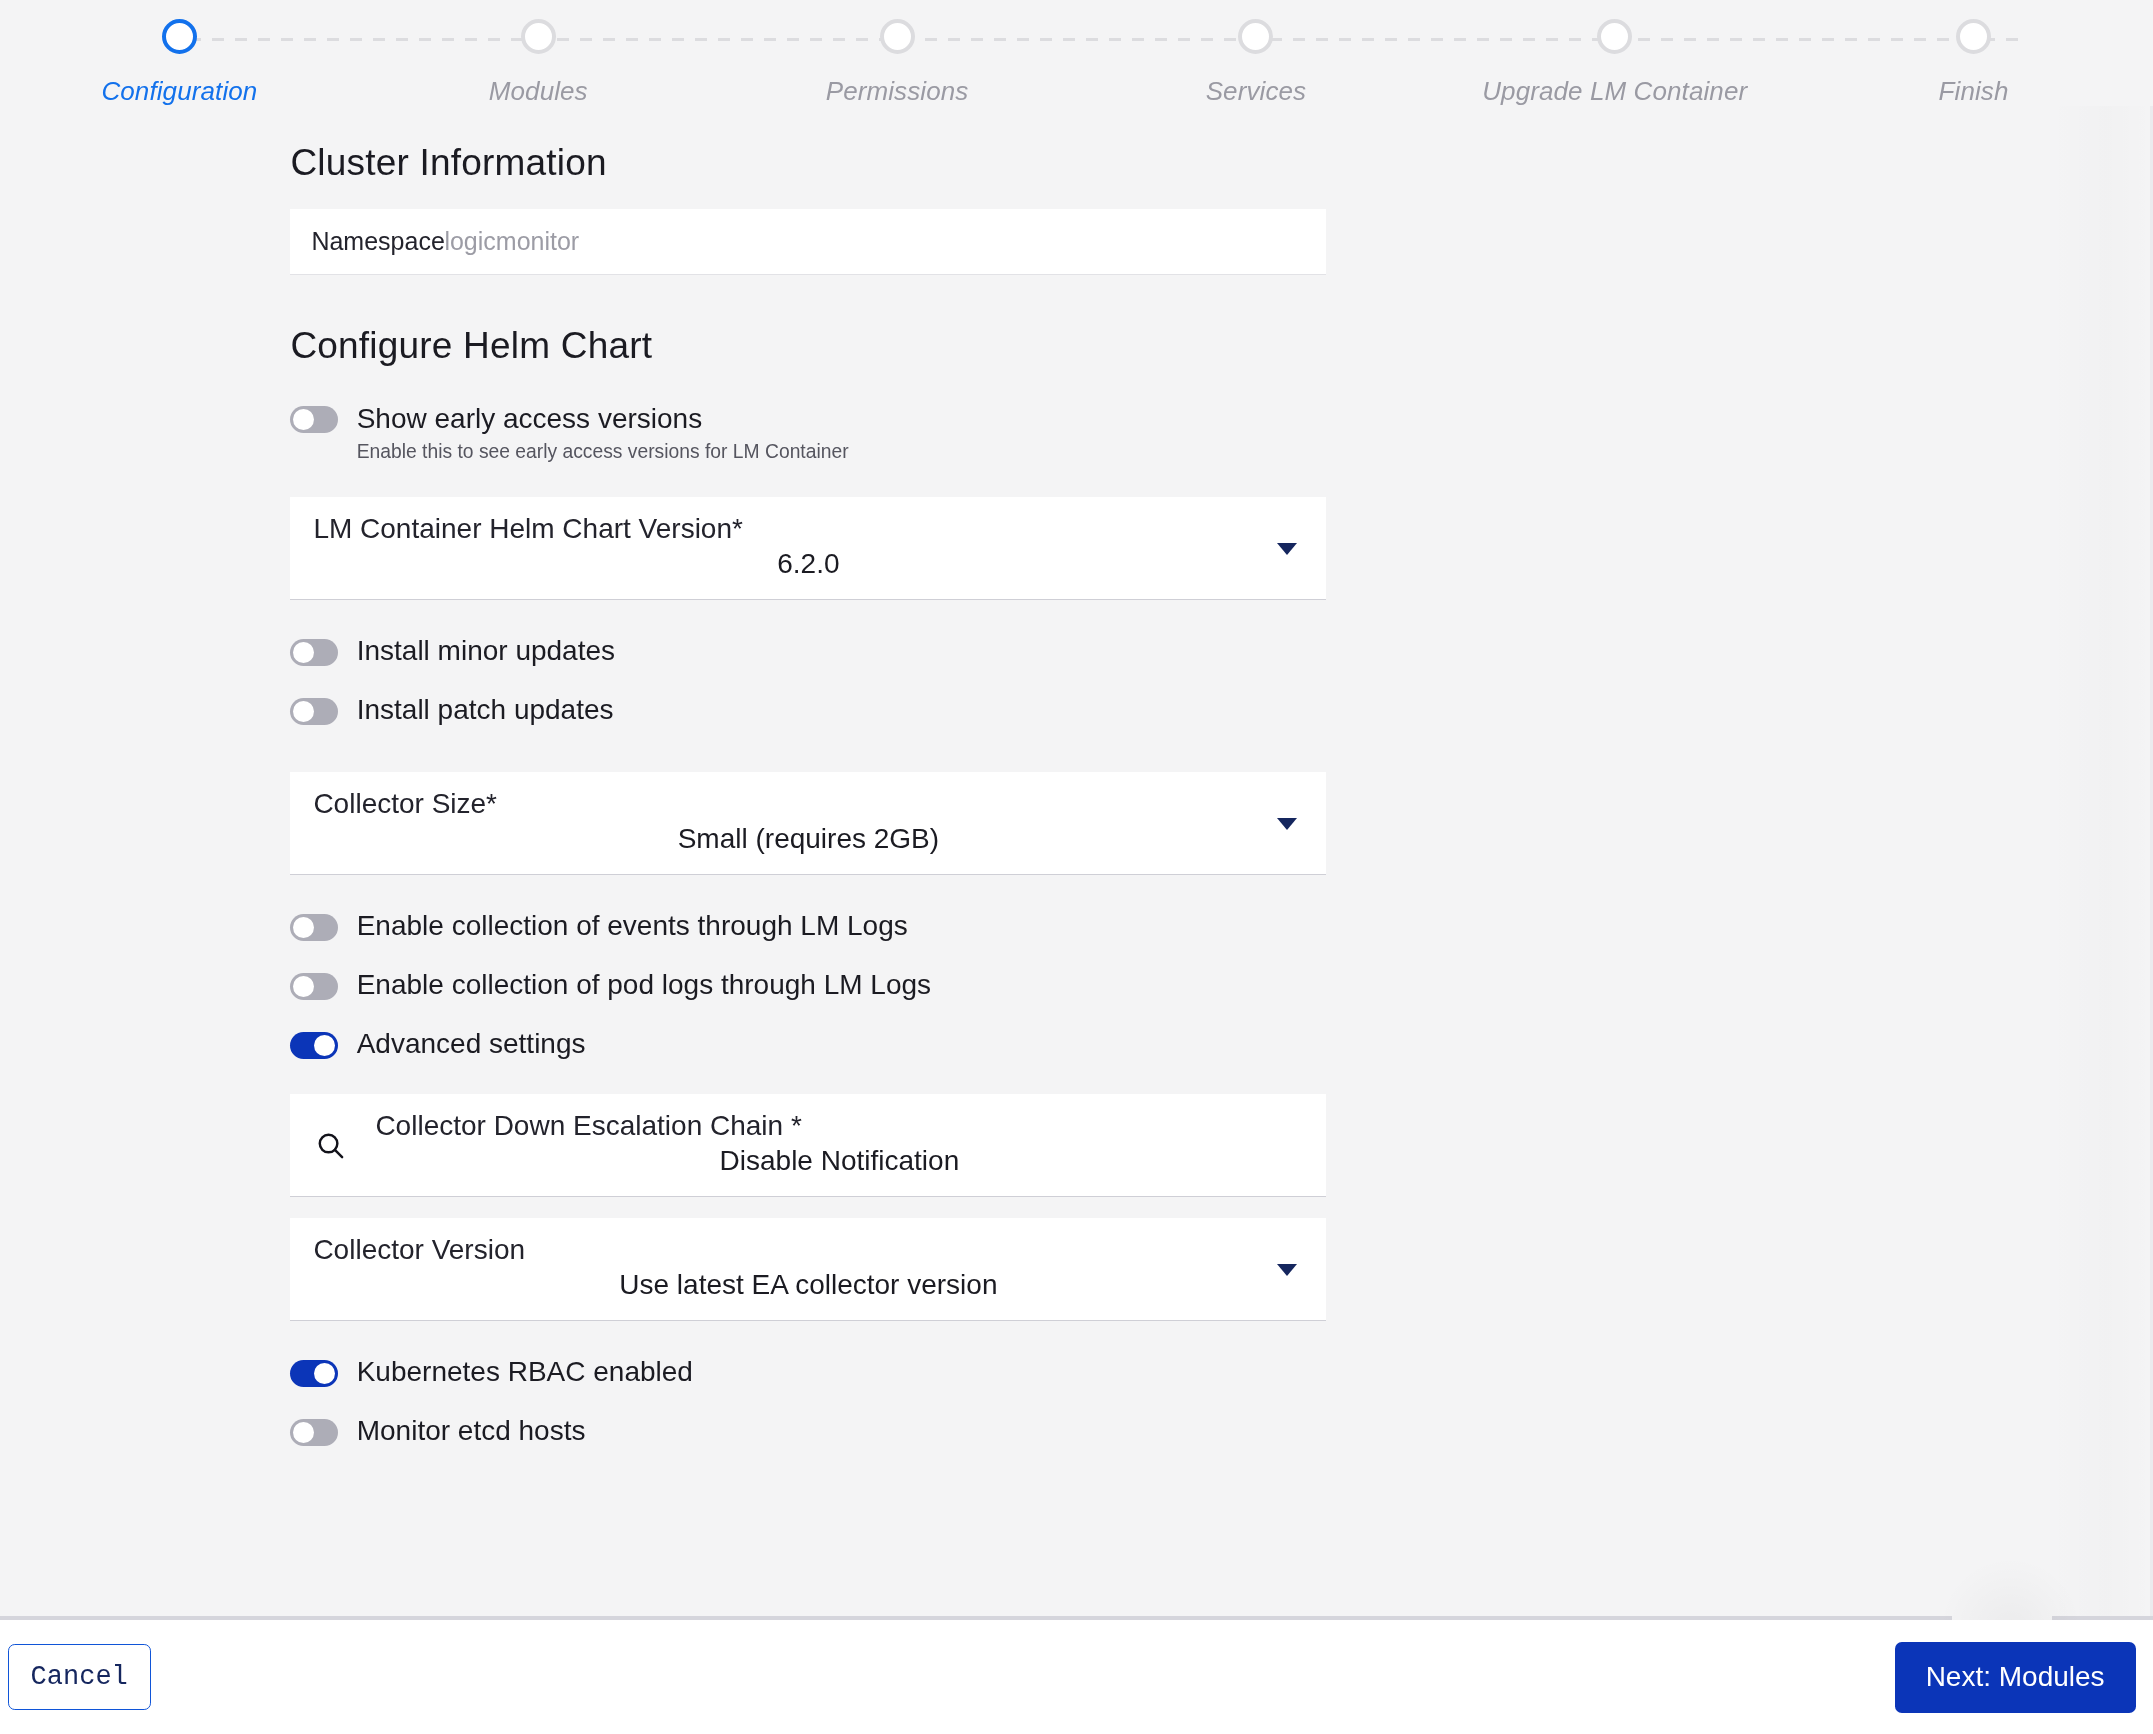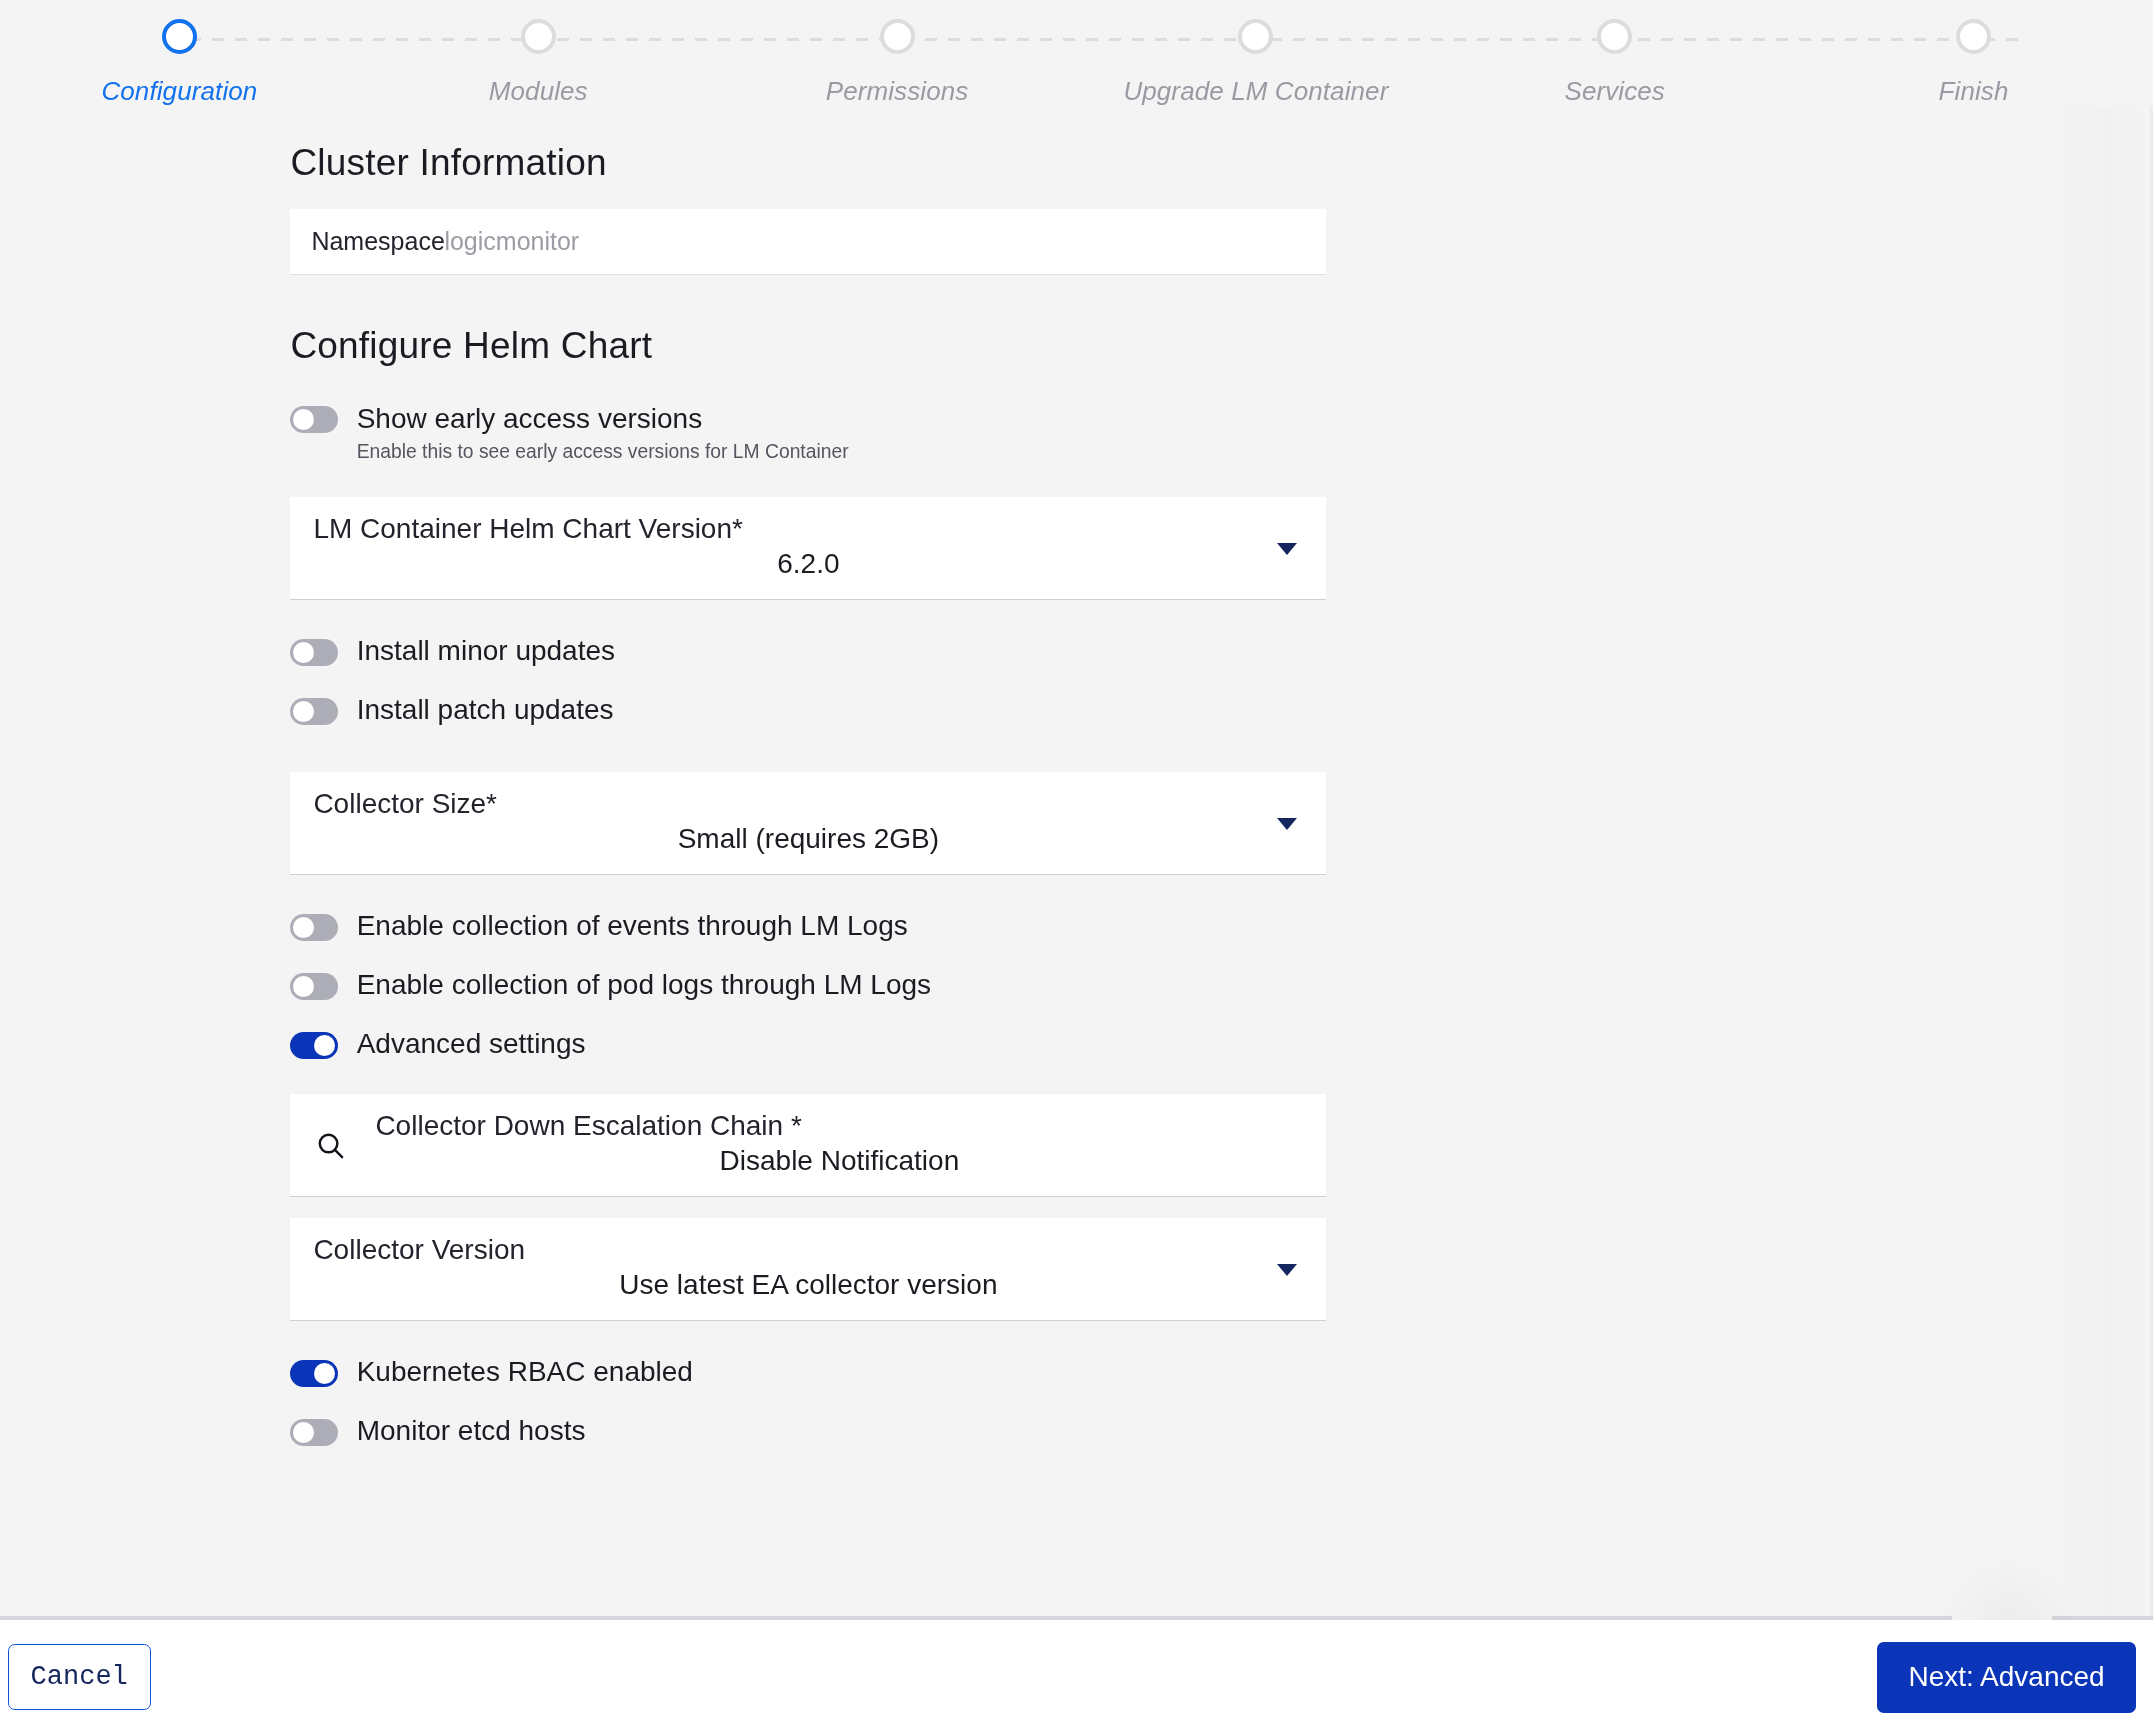--- a/index.html
+++ b/index.html
@@ -311,26 +311,26 @@
         <div class="step-label">Modules</div>
       </div>
 
       <div class="step">
         <div class="step-dot"></div>
         <div class="step-label">Permissions</div>
       </div>
 
       <div class="step">
         <div class="step-dot"></div>
+        <div class="step-label">Services</div>
+      </div>
+
+      <div class="step">
+        <div class="step-dot"></div>
         <div class="step-label">Upgrade LM Container</div>
-      </div>
-
-      <div class="step">
-        <div class="step-dot"></div>
-        <div class="step-label">Services</div>
       </div>
 
       <div class="step">
         <div class="step-dot"></div>
         <div class="step-label">Finish</div>
       </div>
 
     </div>
   </div>
 
@@ -469,17 +469,17 @@
   </div>
 
   <div class="panel-shadow"></div>
   <div class="scroll-track"></div>
   <div class="bottom-rule"></div>
   <div class="bottom-rule-gap"></div>
   <div class="float-blob"></div>
 
   <div class="footer">
     <button class="btn-cancel">Cancel</button>
-    <button class="btn-next">Next: Advanced</button>
+    <button class="btn-next">Next: Modules</button>
   </div>
 
 </div>
 
 
 </body></html>

